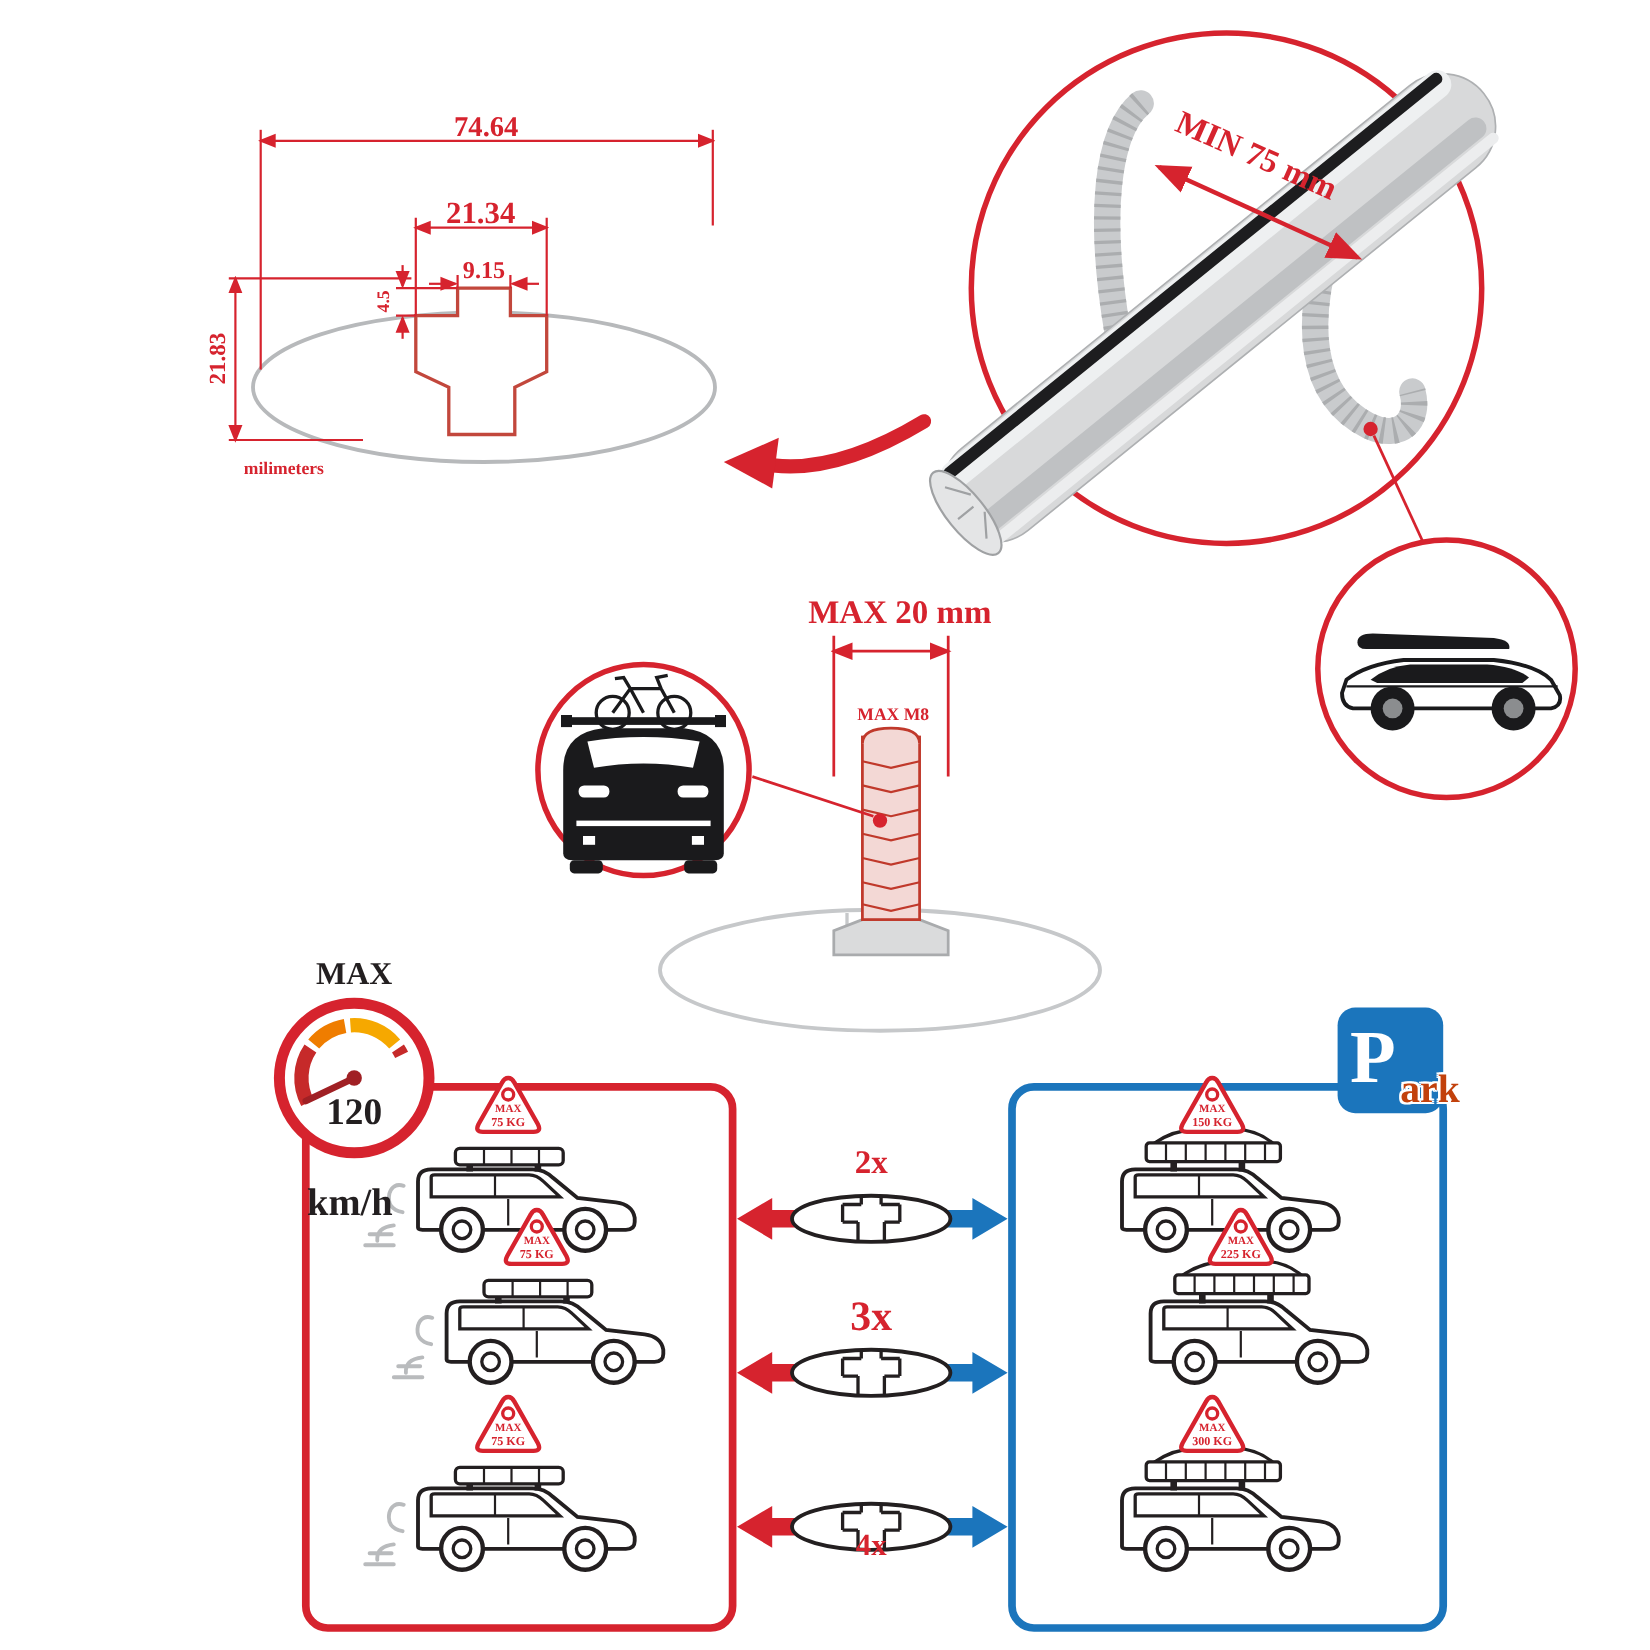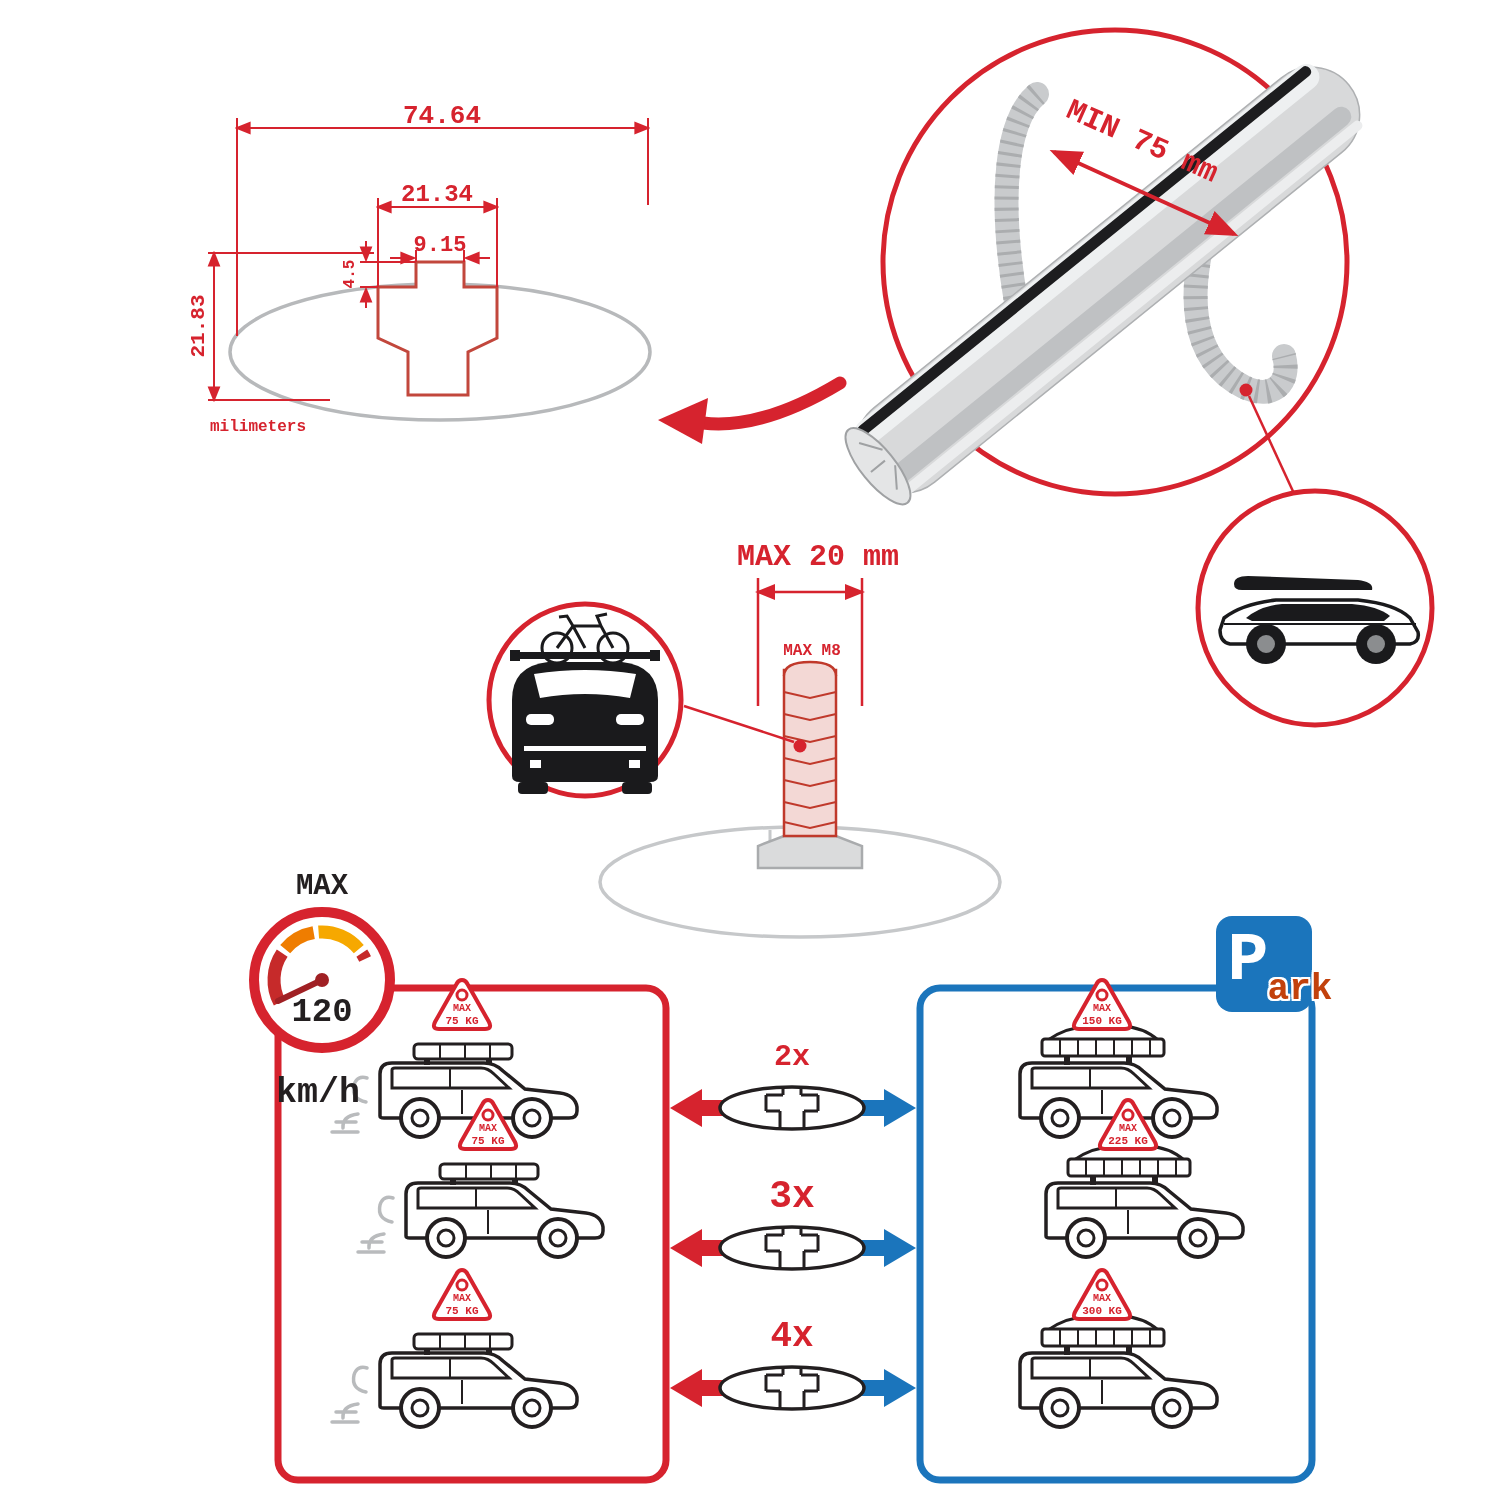--- a/index.html
+++ b/index.html
@@ -1,17 +1,17 @@
 <!DOCTYPE html>
 <html><head>
 <meta charset="utf-8">
 <style>
   html,body{margin:0;padding:0;background:#fff;}
   .stage{position:relative;width:1500px;height:1500px;background:#fff;overflow:hidden;
-         font-family:Liberation Mono, monospace;}
+         font-family:Liberation Serif, serif;}
   svg.canvas{position:absolute;left:0;top:0;}
   .t{position:absolute;transform:translate(-50%,-50%);font-weight:bold;color:#d6232e;
      white-space:nowrap;line-height:1;}
   .t.black{color:#231f20;}
   .t.white{color:#ffffff;}
   .t.blue{color:#c2410c;
      text-shadow:-2px -2px 0 #fff,2px -2px 0 #fff,-2px 2px 0 #fff,2px 2px 0 #fff,
                  -2px 0 0 #fff,2px 0 0 #fff,0 -2px 0 #fff,0 2px 0 #fff;}
   .rotm90{transform:translate(-50%,-50%) rotate(-90deg);}
   .rot24{transform:translate(-50%,-50%) rotate(24deg);}
@@ -233,41 +233,41 @@
     <path d="M279.6,1002.5 A48,48 0 0 1 282.2,953.2" stroke="#c62a2a" stroke-width="13" fill="none"></path>
     <path d="M285.2,949.1 A48,48 0 0 1 313.7,932.7" stroke="#ef7d00" stroke-width="13" fill="none"></path>
     <path d="M318.6,932.1 A48,48 0 0 1 358.8,949.1" stroke="#f6a800" stroke-width="13" fill="none"></path>
     <path d="M361.8,953.2 A48,48 0 0 1 365.1,959.0" stroke="#c62a2a" stroke-width="13" fill="none"></path>
     <line x1="322" y1="980" x2="278" y2="1001" stroke="#a02024" stroke-width="6" stroke-linecap="round"></line>
     <circle cx="322" cy="980" r="7" fill="#a02024"></circle>
   </g>
 </svg>
 
 <div class="t" style="left:442px;top:116px;font-size:26px">74.64</div>
-<div class="t" style="left:437px;top:195px;font-size:24px">21.34</div>
+<div class="t" style="left:437px;top:195px;font-size:28px">21.34</div>
 <div class="t" style="left:440px;top:246px;font-size:22px">9.15</div>
 <div class="t rotm90" style="left:350px;top:274px;font-size:16px">4.5</div>
 <div class="t rotm90" style="left:198px;top:326px;font-size:21px">21.83</div>
 <div class="t" style="left:258px;top:427px;font-size:16px">milimeters</div>
 
 <div class="t rot24" style="left:1142px;top:142px;font-size:30px">MIN 75 mm</div>
 
 <div class="t" style="left:818px;top:557px;font-size:30px">MAX 20 mm</div>
 <div class="t" style="left:812px;top:651px;font-size:16px">MAX M8</div>
 
 <div class="t black" style="left:322px;top:886px;font-size:29px">MAX</div>
 <div class="t black" style="left:322px;top:1012px;font-size:34px">120</div>
 <div class="t black" style="left:318px;top:1093px;font-size:35px">km/h</div>
 
 <div class="t white" style="left:1248px;top:961px;font-size:68px">P</div>
 <div class="t blue" style="left:1300px;top:990px;font-size:36px">ark</div>
 
 <div class="t" style="left:792px;top:1057px;font-size:30px">2x</div>
 <div class="t" style="left:792px;top:1197px;font-size:38px">3x</div>
-<div class="t" style="left:792px;top:1337px;font-size:36px">4x</div>
+<div class="t" style="left:792px;top:1406px;font-size:28px">4x</div>
 
 <div class="t" style="left:462px;top:1009px;font-size:10px">MAX</div>
 <div class="t" style="left:462px;top:1021px;font-size:11px">75 KG</div>
 <div class="t" style="left:488px;top:1129px;font-size:10px">MAX</div>
 <div class="t" style="left:488px;top:1141px;font-size:11px">75 KG</div>
 <div class="t" style="left:462px;top:1299px;font-size:10px">MAX</div>
 <div class="t" style="left:462px;top:1311px;font-size:11px">75 KG</div>
 
 <div class="t" style="left:1102px;top:1009px;font-size:10px">MAX</div>
 <div class="t" style="left:1102px;top:1021px;font-size:11px">150 KG</div>

